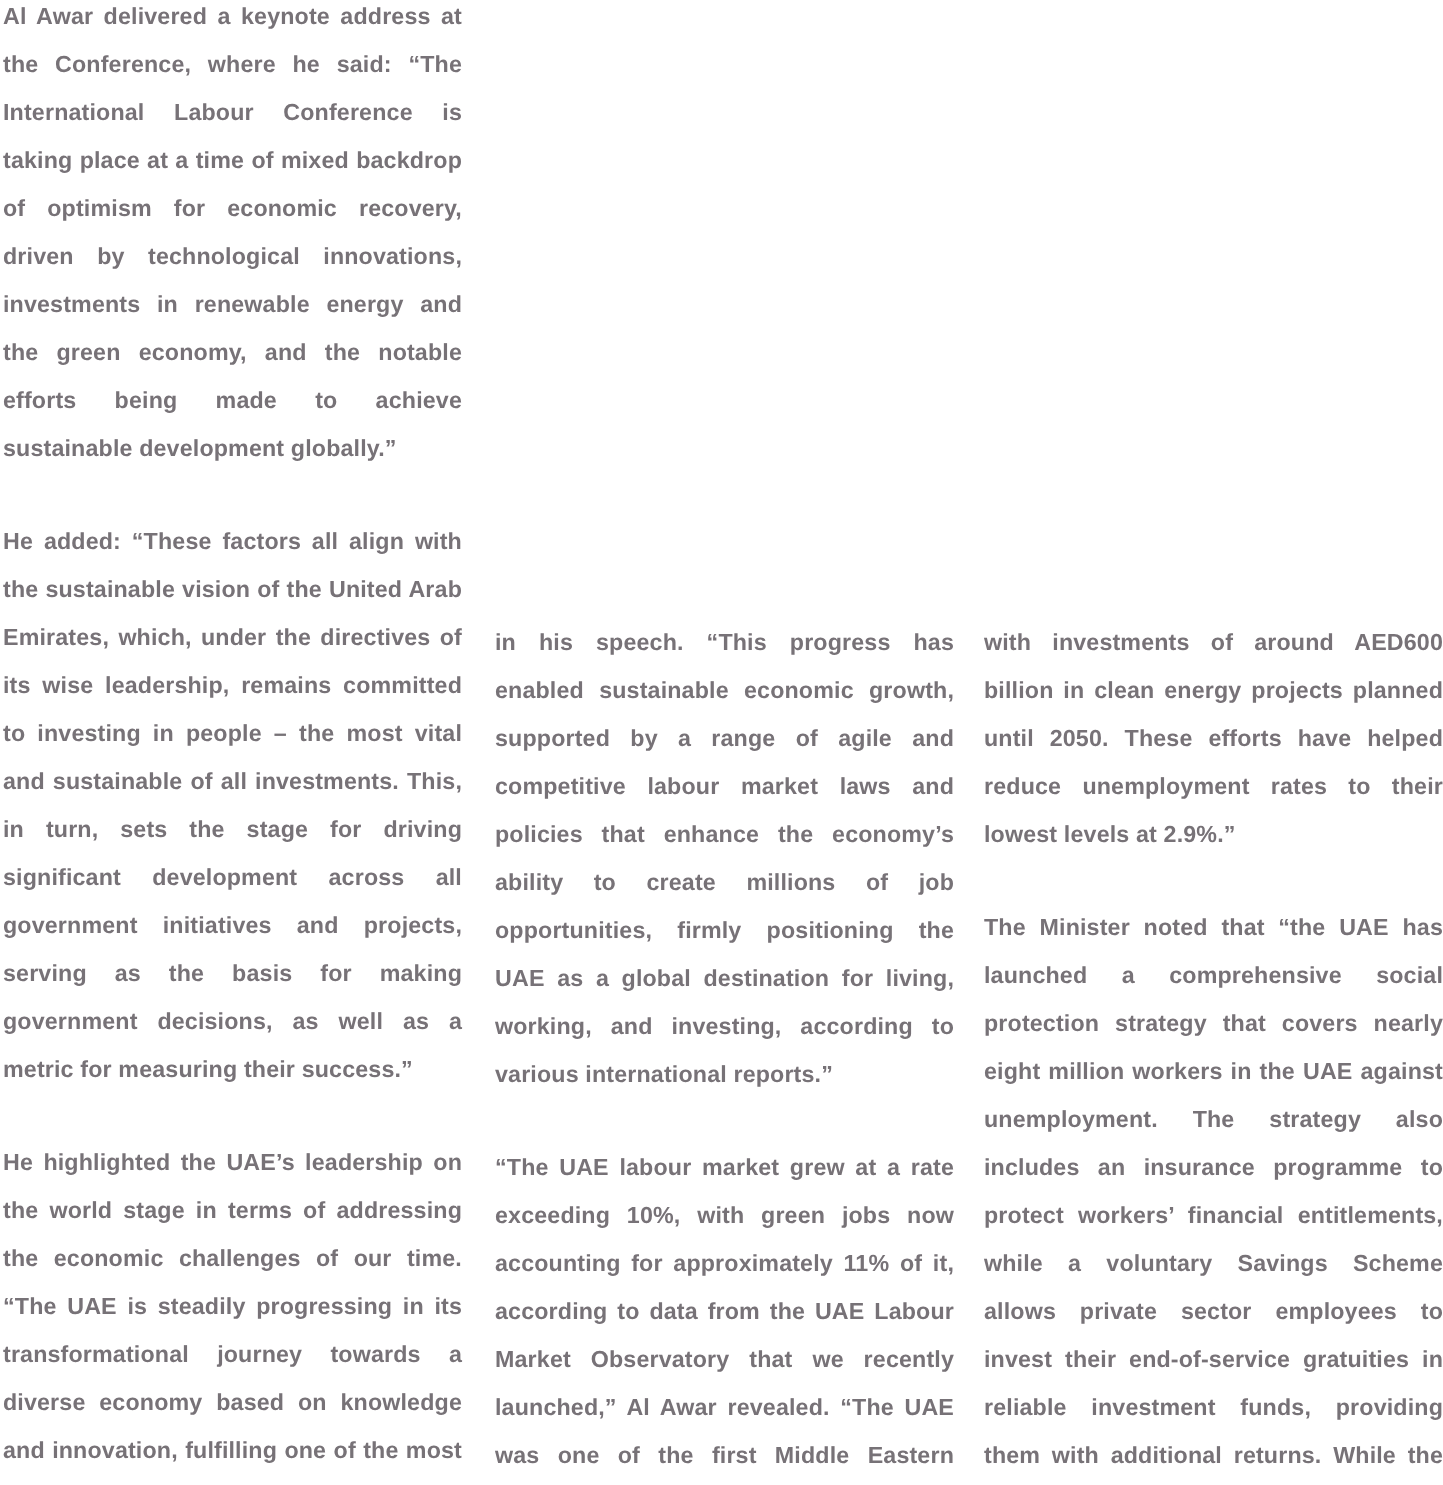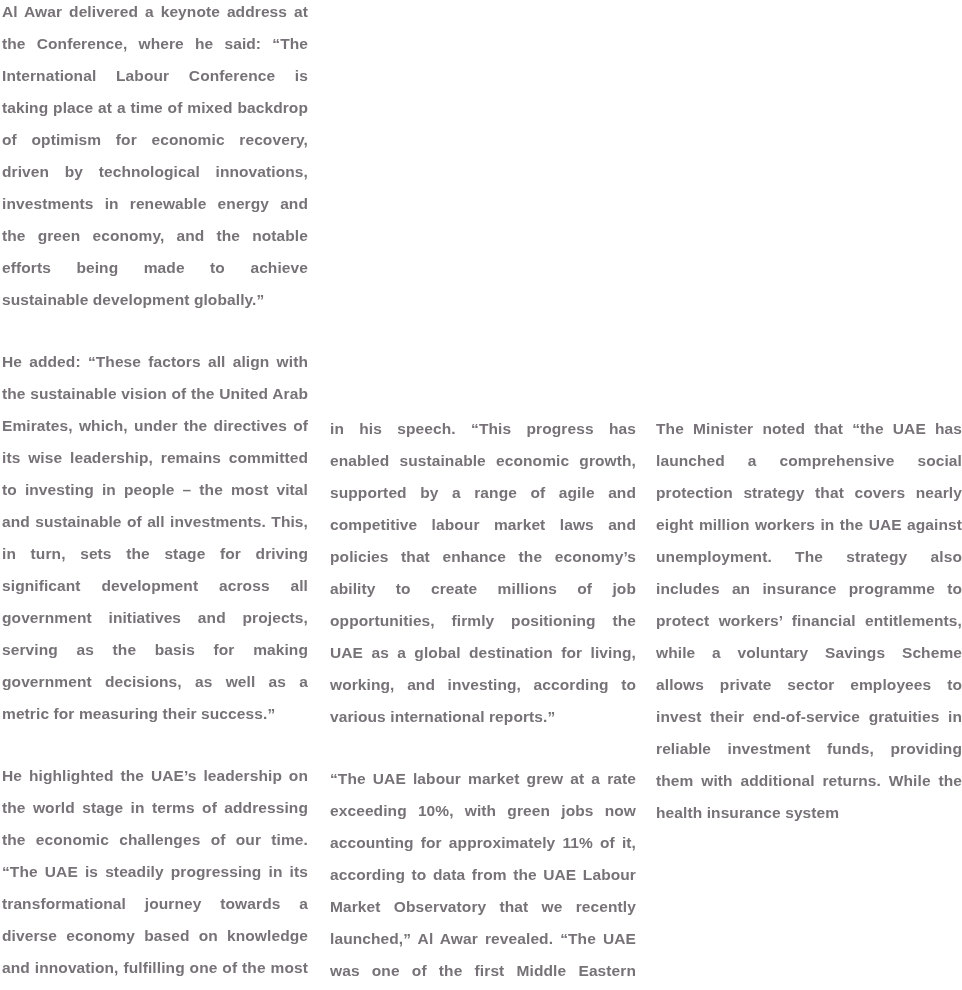--- a/index.html
+++ b/index.html
@@ -46,16 +46,17 @@
     <p>He added: “These factors all align with the sustainable vision of the United Arab Emirates, which, under the directives of its wise leadership, remains committed to investing in people – the most vital and sustainable of all investments. This, in turn, sets the stage for driving significant development across all government initiatives and projects, serving as the basis for making government decisions, as well as a metric for measuring their success.”</p>
     <p>He highlighted the UAE’s leadership on the world stage in terms of addressing the economic challenges of our time. “The UAE is steadily progressing in its transformational journey towards a diverse economy based on knowledge and innovation, fulfilling one of the most ambitious goals of UAE Centennial 2071 Plan,” he noted</p>
   </div>
 
   <div class="col" id="col-2">
     <p>in his speech. “This progress has enabled sustainable economic growth, supported by a range of agile and competitive labour market laws and policies that enhance the economy’s ability to create millions of job opportunities, firmly positioning the UAE as a global destination for living, working, and investing, according to various international reports.”</p>
     <p>“The UAE labour market grew at a rate exceeding 10%, with green jobs now accounting for approximately 11% of it, according to data from the UAE Labour Market Observatory that we recently launched,” Al Awar revealed. “The UAE was one of the first Middle Eastern countries to set a goal to achieve climate neutrality</p>
   </div>
 
   <div class="col" id="col-3">
+    <p>with investments of around AED600 billion in clean energy projects planned until 2050. These efforts have helped reduce unemployment rates to their lowest levels at  2.9%.”</p>
     <p>The Minister noted that “the UAE has launched a comprehensive social protection strategy that covers nearly eight million workers in the UAE against unemployment. The strategy also includes an insurance programme to protect workers’ financial entitlements, while a voluntary Savings Scheme allows private sector employees to invest their end-of-service gratuities in reliable investment funds, providing them with additional returns. While the health insurance system</p>
   </div>
 
 </div>
 
 </body></html>

